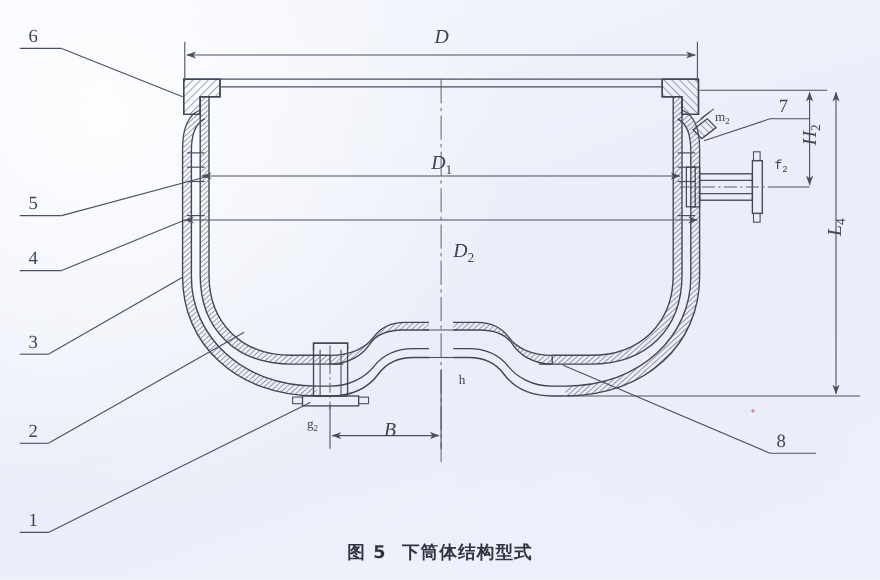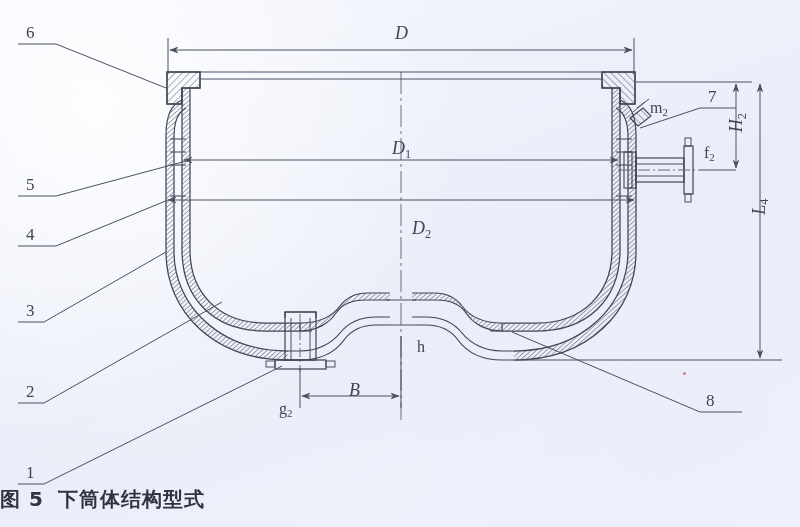--- a/index.html
+++ b/index.html
@@ -40,42 +40,42 @@
   .callout {
     font-size: 17px;
     font-family: "Liberation Serif", serif;
   }
   .dimlbl {
     font-size: 18px;
     font-style: italic;
     font-family: "Liberation Serif", serif;
   }
   .romanlbl {
-    font-size: 16px;
+    font-size: 12px;
     font-style: normal;
     font-family: "Liberation Serif", serif;
   }
   .sub {
     font-size: 0.68em;
     vertical-align: -0.32em;
     font-style: normal;
   }
   .rot {
     transform-origin: 50% 50%;
   }
   #caption {
     position: absolute;
     left: 0;
     right: 0;
     bottom: 14px;
-    text-align: left;
+    text-align: center;
     color: #2f3342;
     font-family: "DejaVu Sans", sans-serif;
     font-weight: bold;
-    font-size: 20px;
+    font-size: 16px;
     letter-spacing: 1px;
   }
   #caption .gap { display: inline-block; width: 14px; }
   .reddot {
     position: absolute;
     width: 3px; height: 3px;
     background: #d4737f;
     border-radius: 50%;
     opacity: .85;
   }
@@ -362,29 +362,29 @@
   </div>
 
   <div class="lbl dimlbl rot" style="left:752px; top:196px; transform:rotate(-90deg);">
     <span>L</span><span class="sub">4</span>
   </div>
 
   <div class="lbl dimlbl" style="left:349px; top:381px;">
     <span>B</span>
   </div>
 
-  <div class="lbl romanlbl" style="left:704px; top:145px;">
+  <div class="lbl romanlbl" style="left:704px; top:145px;font-family:Liberation Mono, monospace;">
     <span>f</span><span class="sub">2</span>
   </div>
 
   <div class="lbl romanlbl" style="left:650px; top:100px;">
     <span>m</span><span class="sub">2</span>
   </div>
 
-  <div class="lbl romanlbl" style="left:279px; top:379px;margin-top:22px;">
+  <div class="lbl romanlbl" style="left:279px; top:379px;">
     <span>g</span><span class="sub">2</span>
   </div>
 
   <div class="lbl romanlbl" style="left:417px; top:339px;">
     <span>h</span>
   </div>
 
   <div class="reddot" style="left:683px; top:372px;"></div>
 
   <div id="caption">

